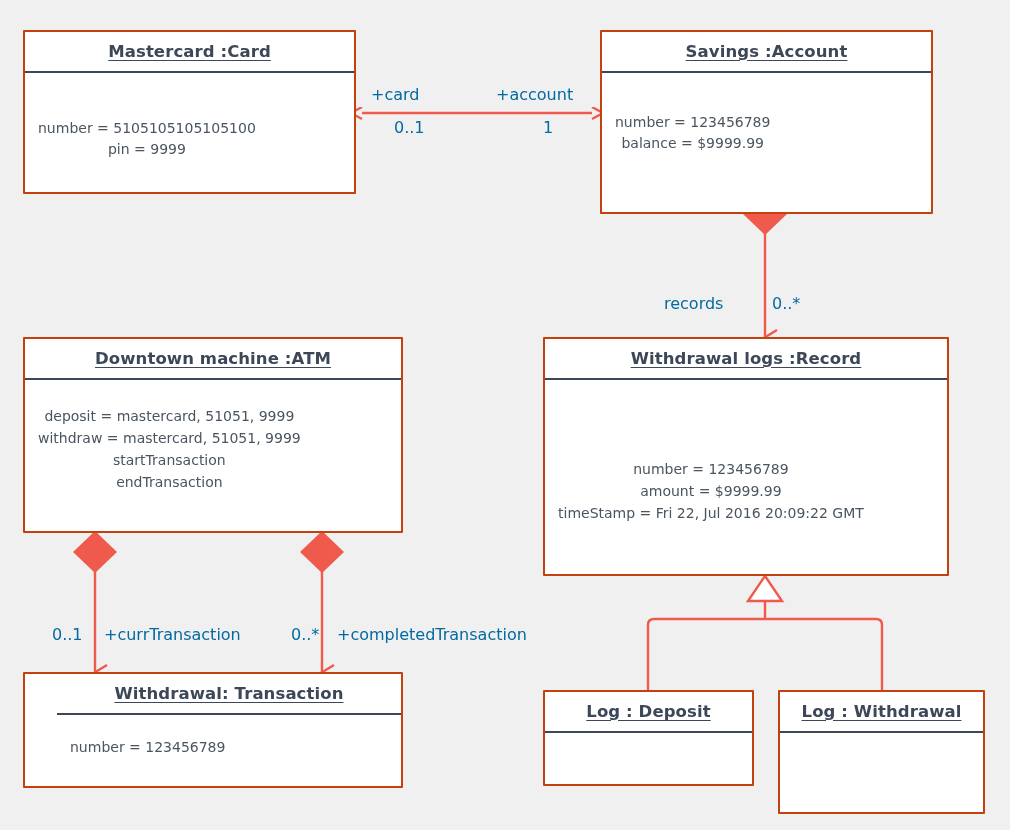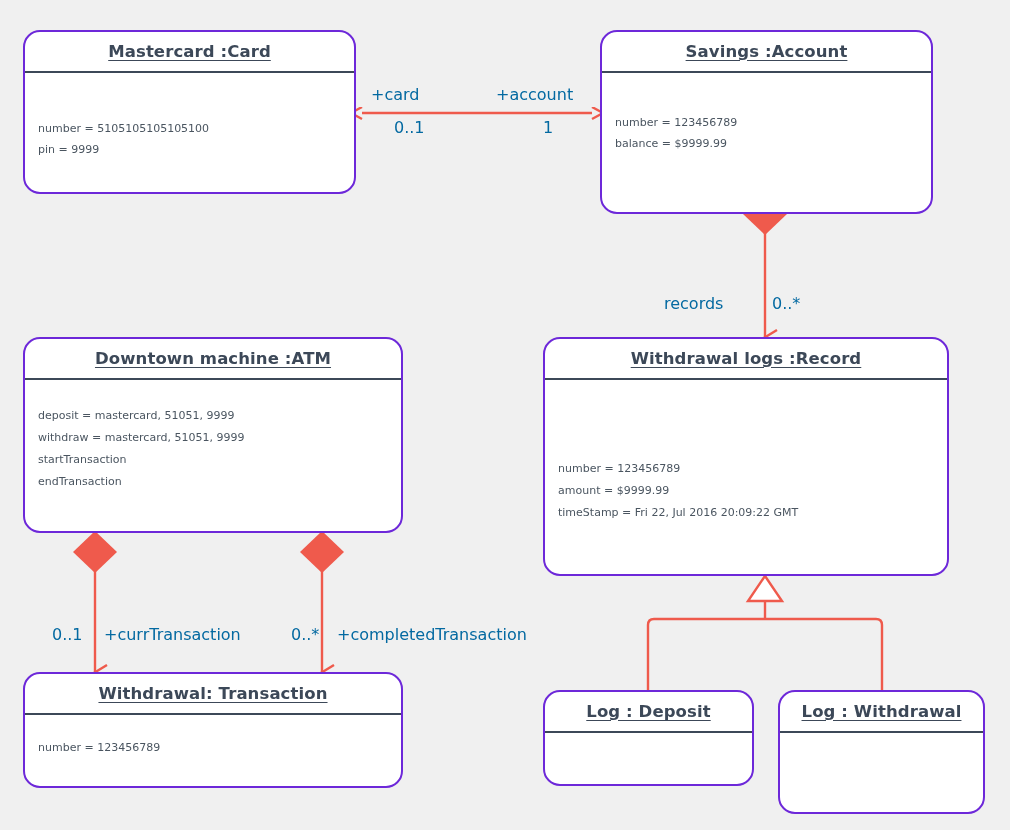--- a/index.html
+++ b/index.html
@@ -18,22 +18,22 @@
   #edges {
     position: absolute;
     left: 0; top: 0;
     width: 1010px;
     height: 830px;
     pointer-events: none;
   }
   .obj-box {
     position: absolute;
     background: #ffffff;
-    border: 2px solid #6d28d9;
-    border-radius: 17px;
+    border: 2px solid #c2410c;
+    border-radius: 1px;
     box-sizing: border-box;
     overflow: hidden;
   }
   .obj-header {
     height: 41px;
     border-bottom: 2px solid #3c4858;
     display: flex;
     align-items: center;
     justify-content: center;
     box-sizing: border-box;
@@ -48,24 +48,25 @@
     letter-spacing: 0.1px;
   }
   .obj-body {
     padding: 0;
     position: relative;
     height: calc(100% - 41px);
   }
   .attr-list {
     position: absolute;
     left: 13px;
-    font-size: 11px;
+    font-size: 14px;
     color: #4a5560;
     line-height: 21px;
     white-space: nowrap;
+    text-align: center;
   }
   .attr-line { display: block; }
 
   .edge-label {
     position: absolute;
     font-size: 16px;
     color: #0369a1;
     white-space: nowrap;
     line-height: 1;
   }
@@ -158,21 +159,21 @@
     </div>
     <div class="obj-body">
       <div class="attr-list" style="top:78px; line-height:22px;">
         <span class="attr-line">number = 123456789</span>
         <span class="attr-line">amount = $9999.99</span>
         <span class="attr-line">timeStamp = Fri 22, Jul 2016 20:09:22 GMT</span>
       </div>
     </div>
   </div>
 
-  <div class="obj-box" style="left:23px; top:672px; width:380px; height:116px;">
+  <div class="obj-box" style="left:23px; top:672px; width:380px; height:116px;padding-left:32px;">
     <div class="obj-header">
       <span class="obj-title">Withdrawal: Transaction</span>
     </div>
     <div class="obj-body">
       <div class="attr-list" style="top:22px;">
         <span class="attr-line">number = 123456789</span>
       </div>
     </div>
   </div>
 

